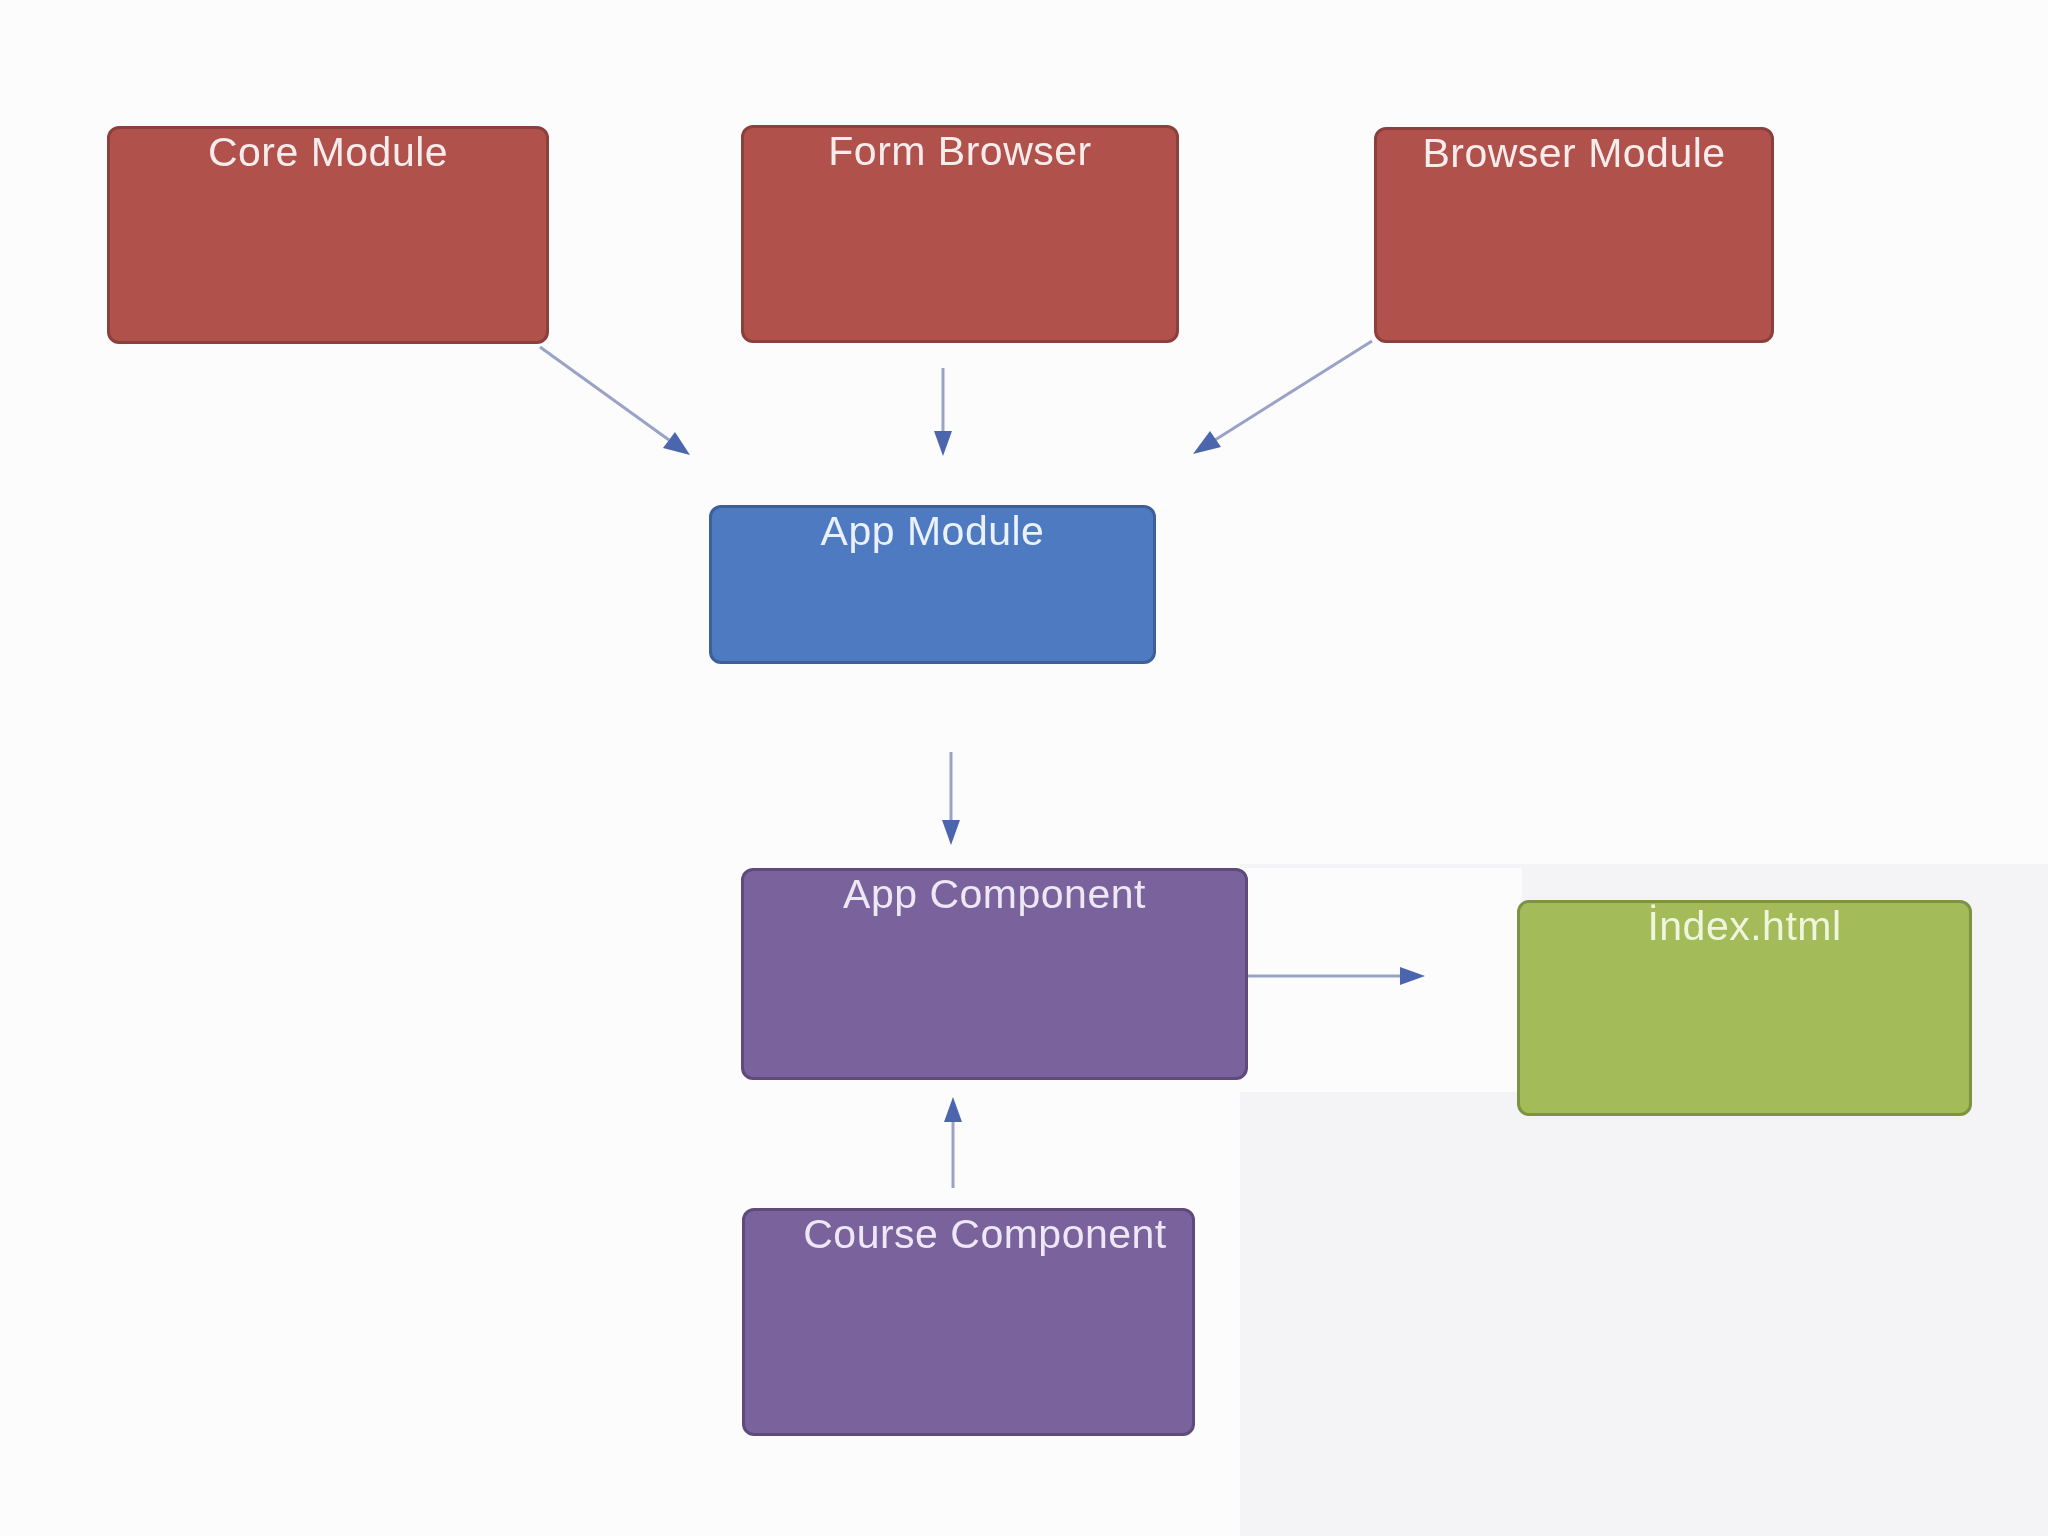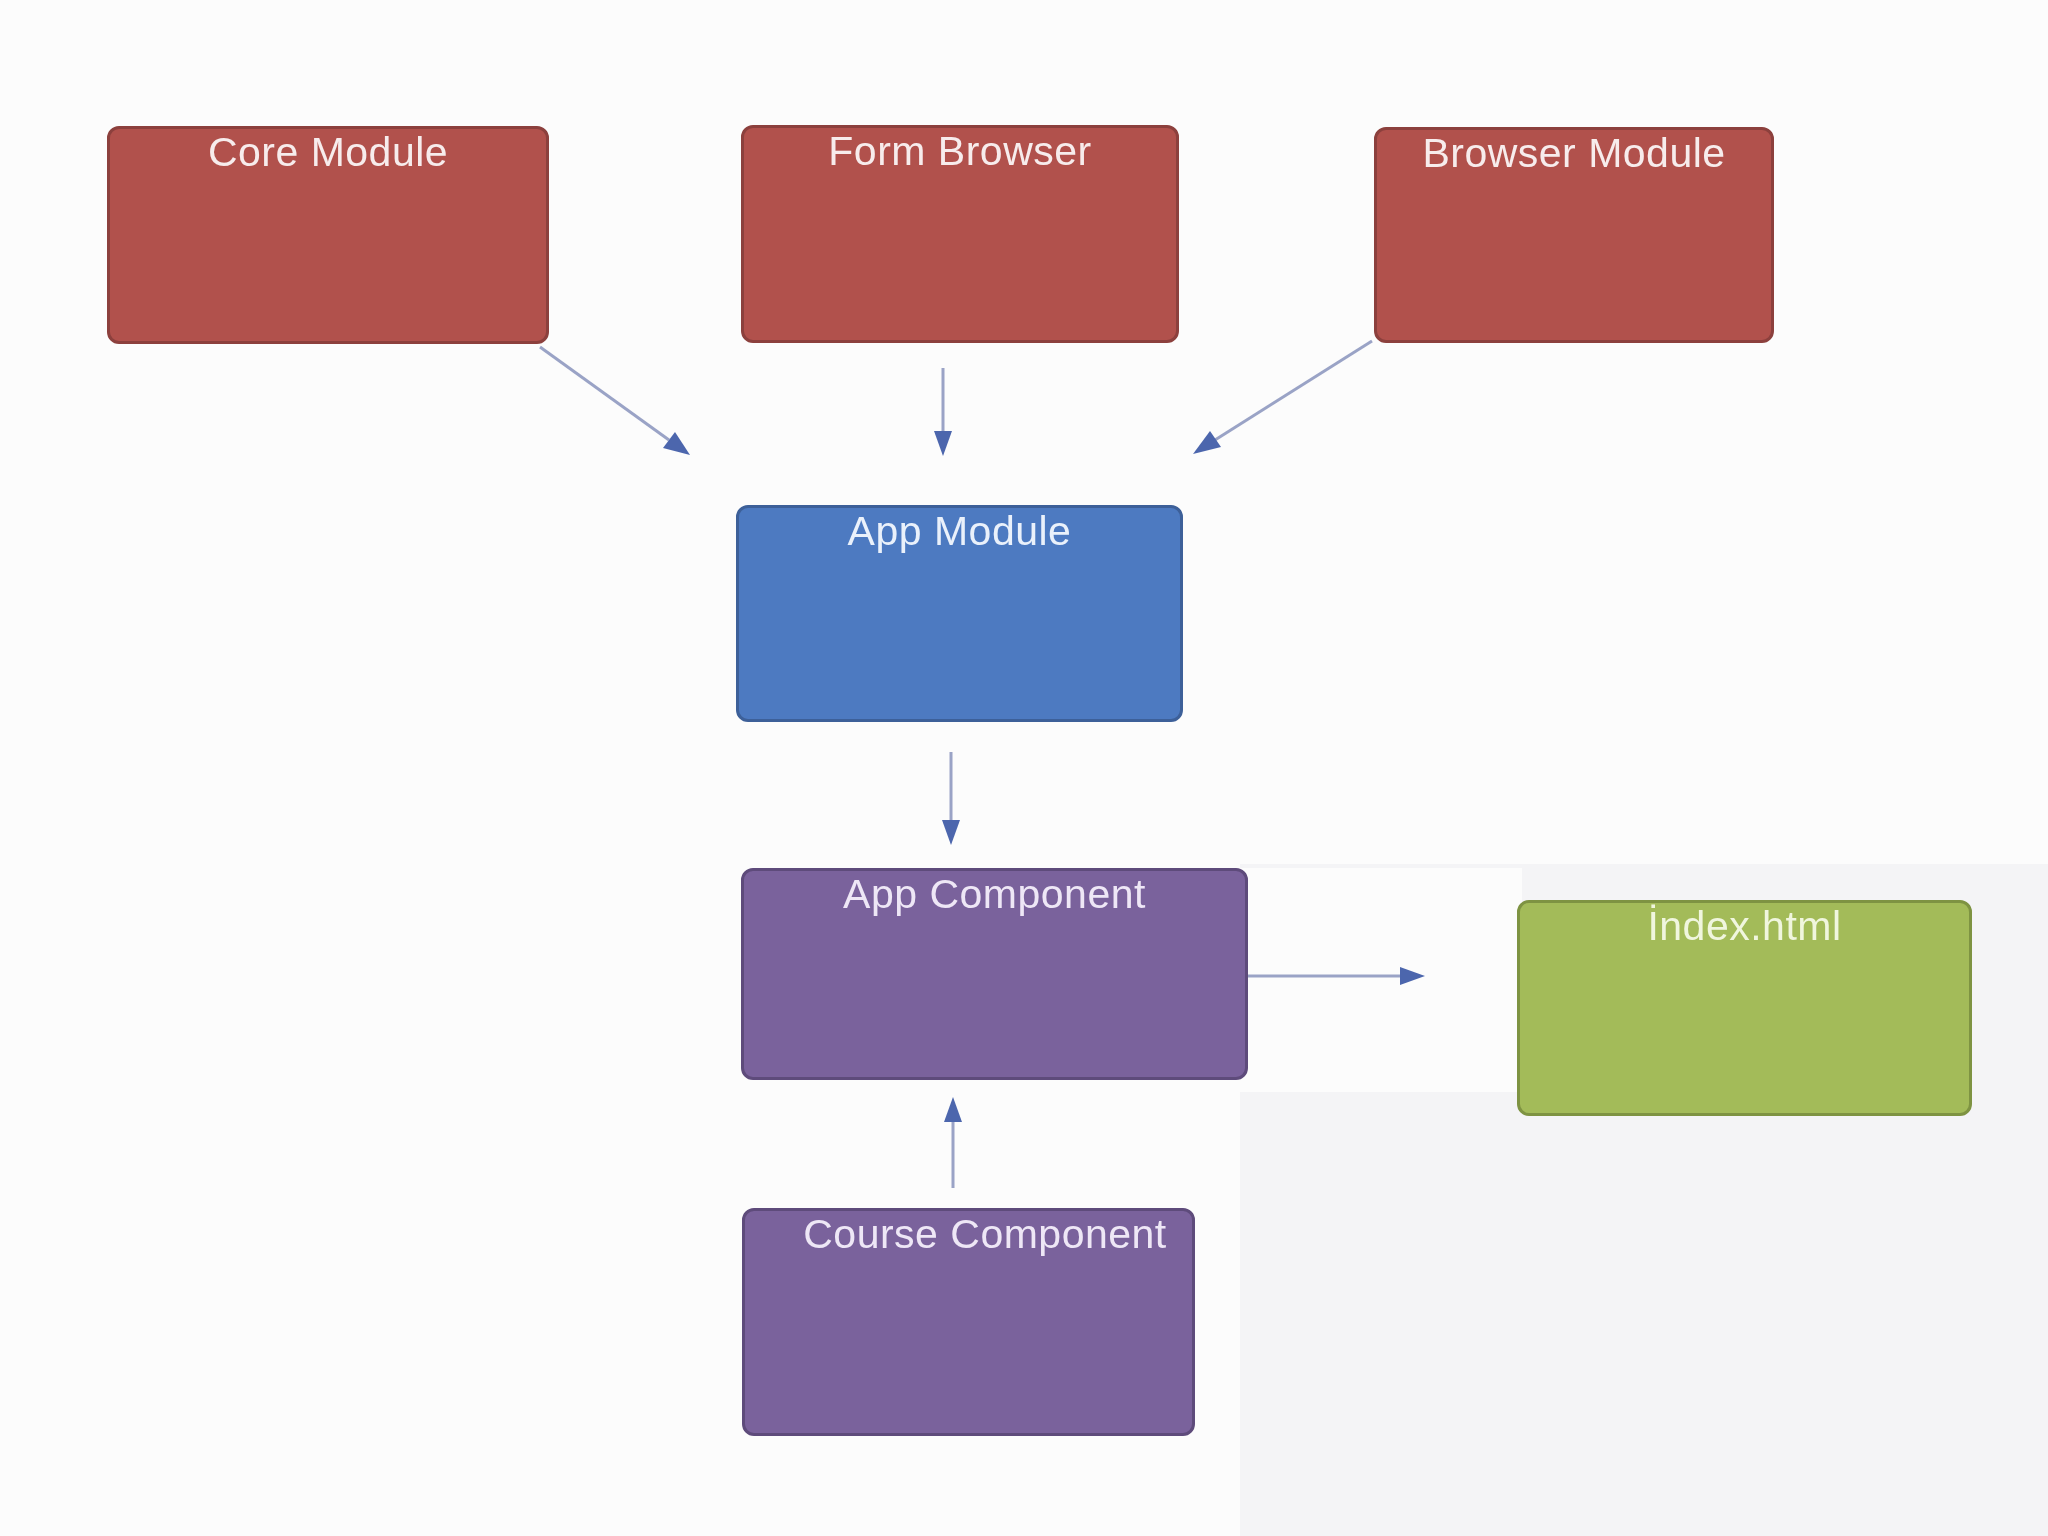--- a/index.html
+++ b/index.html
@@ -45,21 +45,21 @@
     text-align: center;
   }
   .node .label { display: block; }
 
   .n-core    { left: 107px;  top: 126px;  width: 442px; height: 218px;
                background: #b1514c; border-color: #8c403d; color: #f7ecec; }
   .n-form    { left: 741px;  top: 125px;  width: 438px; height: 218px;
                background: #b1514c; border-color: #8c403d; color: #f7ecec; }
   .n-browser { left: 1374px; top: 127px;  width: 400px; height: 216px;
                background: #b1514c; border-color: #8c403d; color: #f7ecec; }
-  .n-appmod  { left: 736px;  top: 505px;  width: 447px; height: 217px;
+  .n-appmod  { left: 709px;  top: 505px;  width: 447px; height: 159px;
                background: #4d7ac1; border-color: #3d6099; color: #eaf1fb; }
   .n-appcomp { left: 741px;  top: 868px;  width: 507px; height: 212px;
                background: #7a629c; border-color: #5e4b7b; color: #eee7f6; }
   .n-index   { left: 1517px; top: 900px;  width: 455px; height: 216px;
                background: #a3bb59; border-color: #7e9342; color: #f0f6de; }
   .n-course  { left: 742px;  top: 1208px; width: 453px; height: 228px;
                background: #7a629c; border-color: #5e4b7b; color: #eee7f6; padding-left: 33px; }
 
   svg.edges {
     position: absolute;

